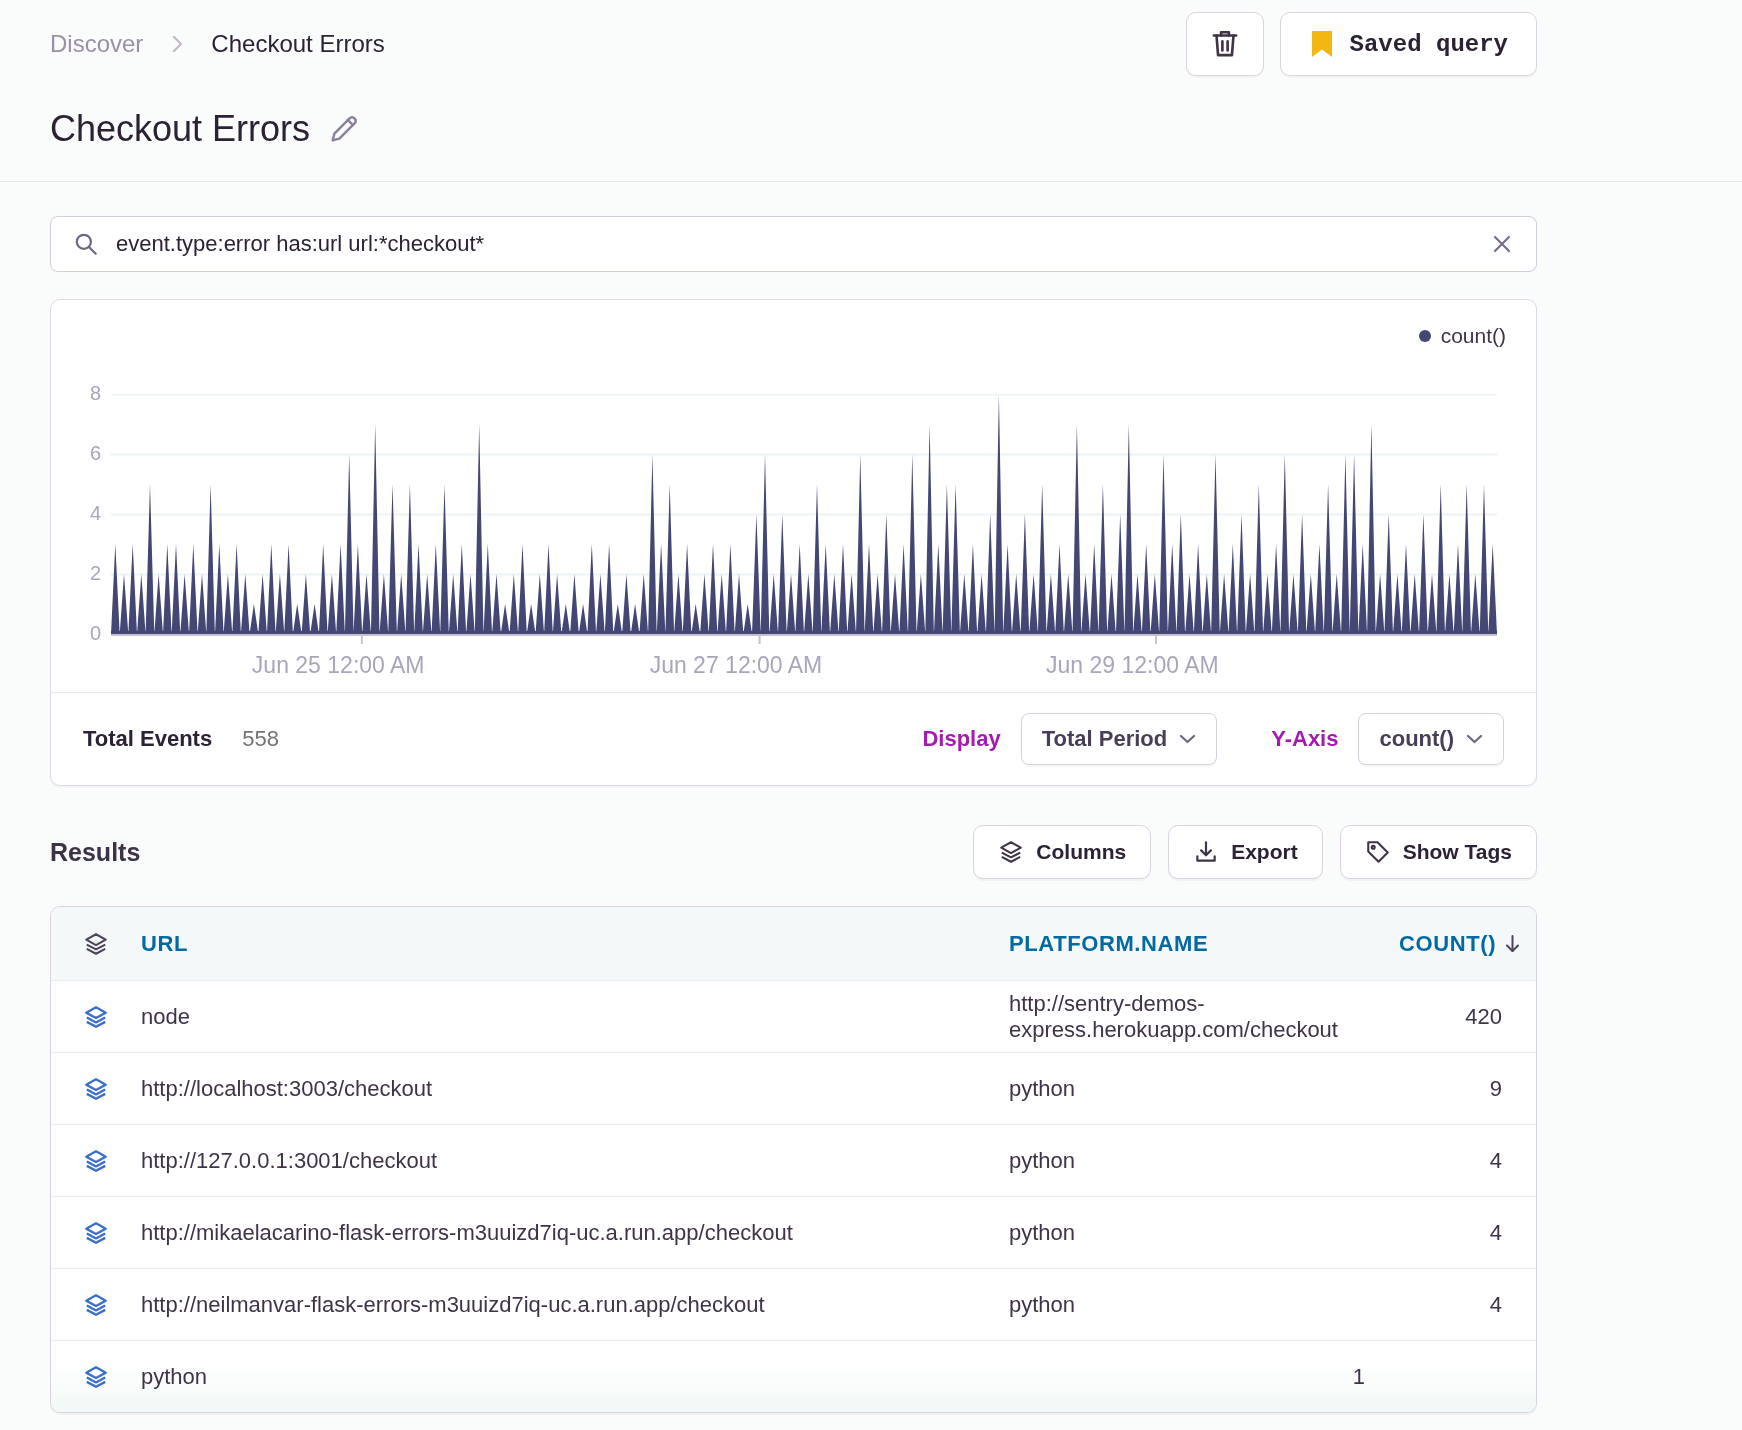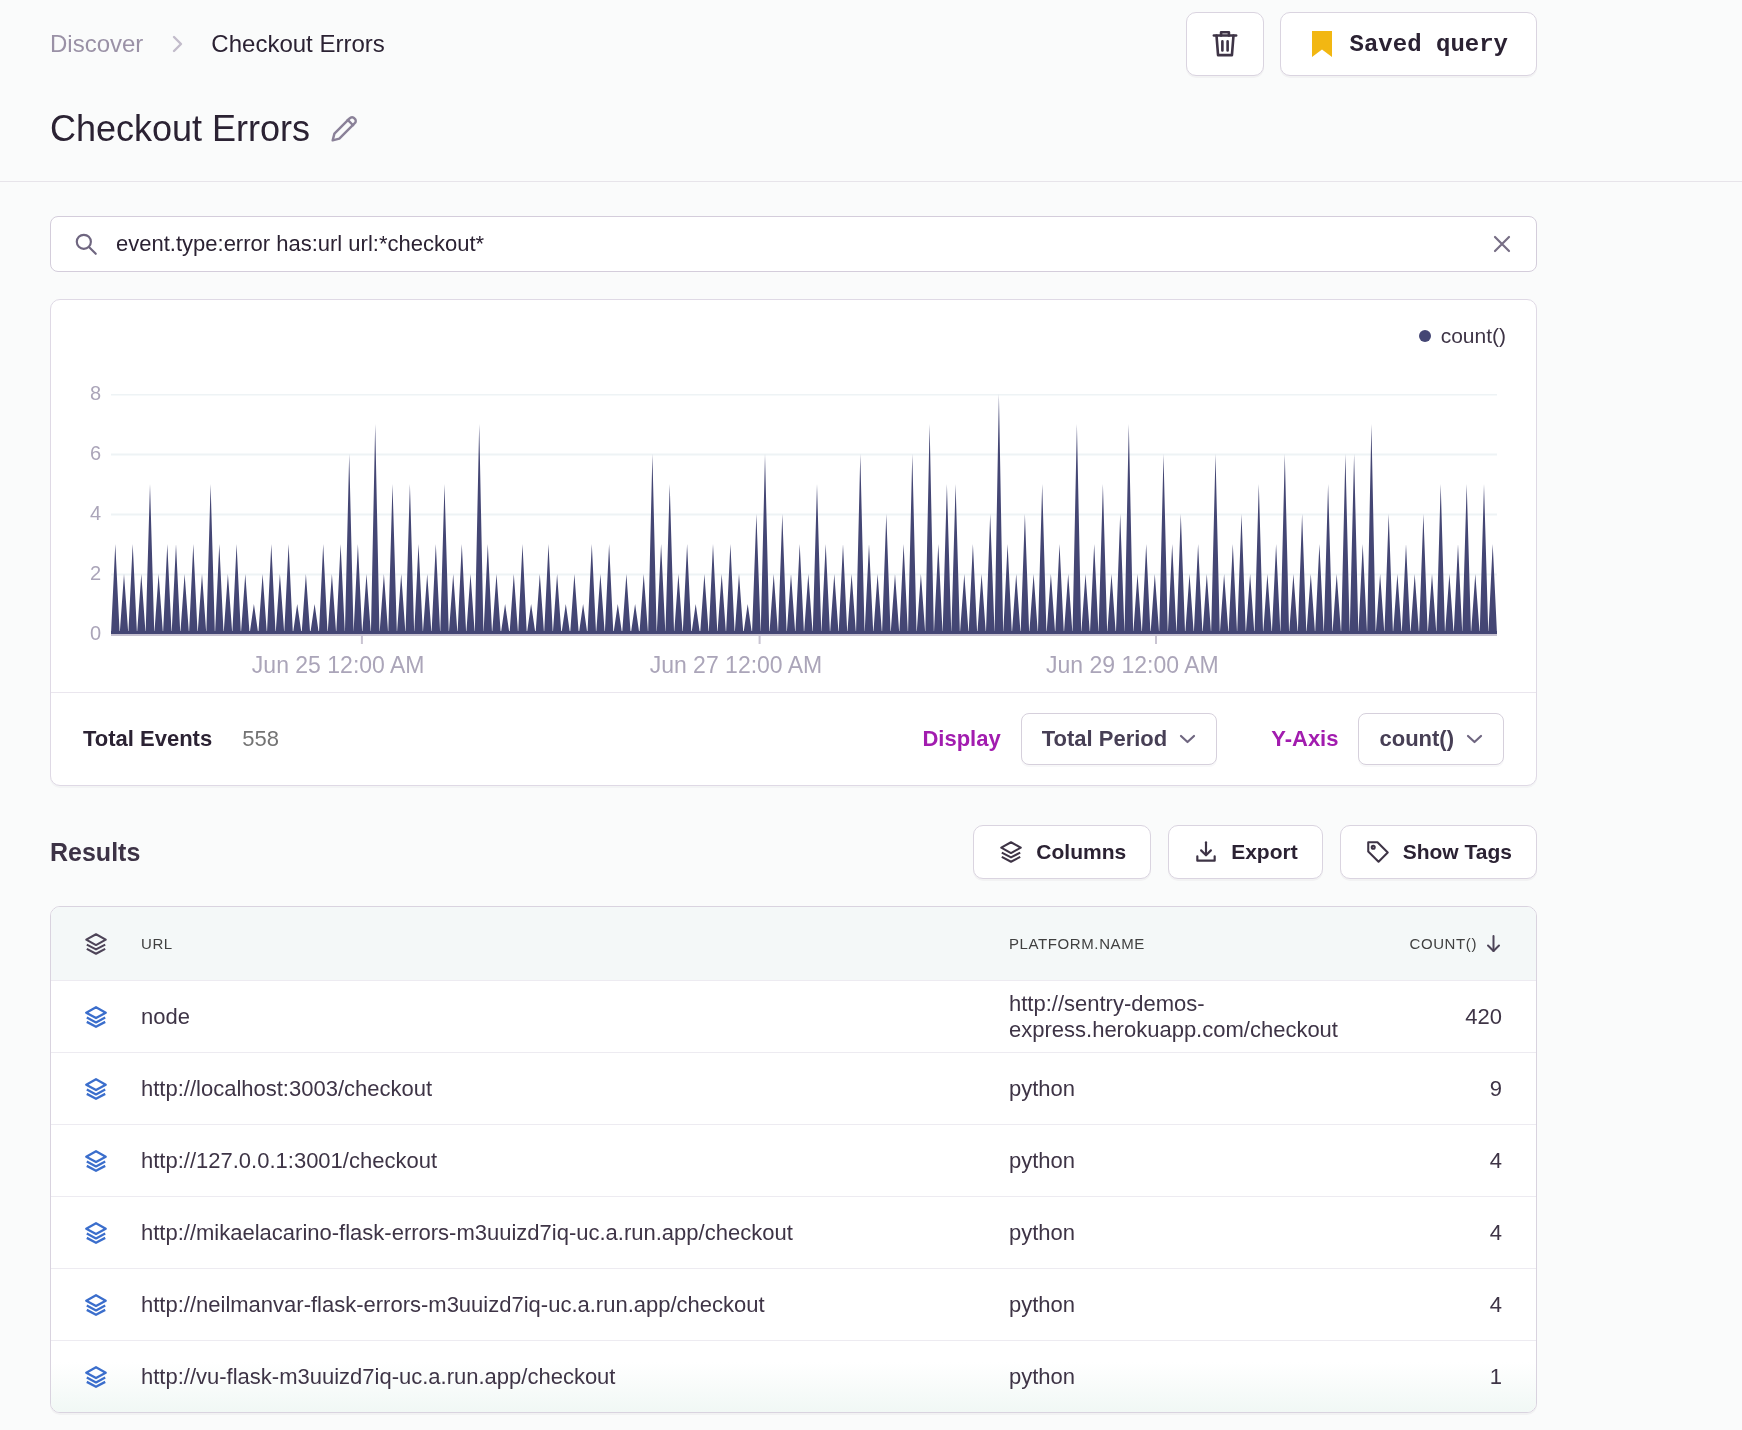--- a/index.html
+++ b/index.html
@@ -74,21 +74,21 @@
   .results-heading { font-size:25px; font-weight:700; color:#3D3346; }
   .results-actions { margin-left:auto; display:flex; gap:17px; }
   .btn-sm { height:54px; padding:0 24px; gap:12px; font-size:21px; font-weight:600; color:#2B2233; }
 
   .results-table {
     margin-top:26px; background:#fff; border:1px solid #D9D3DF; border-radius:10px;
     overflow:hidden; box-shadow:0 2px 0 rgba(43,34,51,0.04);
   }
   .t-row { display:grid; grid-template-columns:90px 868px 390px 1fr; align-items:center; }
   .t-head { height:73px; background:#F4F8F8; }
-  .t-head .t-cell { font-size:15px; font-weight:400; color:#404040; letter-spacing:0.6px; }
+  .t-head .t-cell { font-size:22px; font-weight:700; color:#0369a1; letter-spacing:0.6px; }
   .t-body .t-row { height:72px; border-top:1px solid #EDEBF1; background:#fff; }
   .t-body .t-row:last-child { background:linear-gradient(180deg,#fff 30%,#F1F8F5 100%); }
   .t-cell { font-size:22px; color:#3E3446; }
   .t-cell-icon { display:flex; justify-content:center; cursor:pointer; }
   .t-cell-count { text-align:right; padding-right:34px; }
   .t-head .t-cell-count { display:flex; justify-content:flex-end; align-items:center; gap:8px; cursor:pointer; }
   .t-head .t-cell-url, .t-head .t-cell-platform { cursor:pointer; }
   svg { display:block; }
 </style>
 </head>
@@ -364,21 +364,20 @@
   <div class="t-row">
     <div class="t-cell t-cell-icon">
       <svg width="26" height="26" viewBox="0 0 24 24">
               <g fill="none" stroke="#3B6ECC" stroke-width="2.1" stroke-linejoin="round">
                 <path d="M12 3l9 5-9 5-9-5z"></path>
                 <path d="M3.5 12.5L12 17l8.5-4.5"></path>
                 <path d="M3.5 16.5L12 21l8.5-4.5"></path>
               </g>
             </svg>
     </div>
-    <div class="t-cell t-cell-url">http://vu-flask-m3uuizd7iq-uc.a.run.app/checkout</div>
     <div class="t-cell t-cell-platform">python</div>
     <div class="t-cell t-cell-count">1</div>
   </div>
 </div>
   </div>
 
 </div>
 
 <div class="divider"></div>
 

